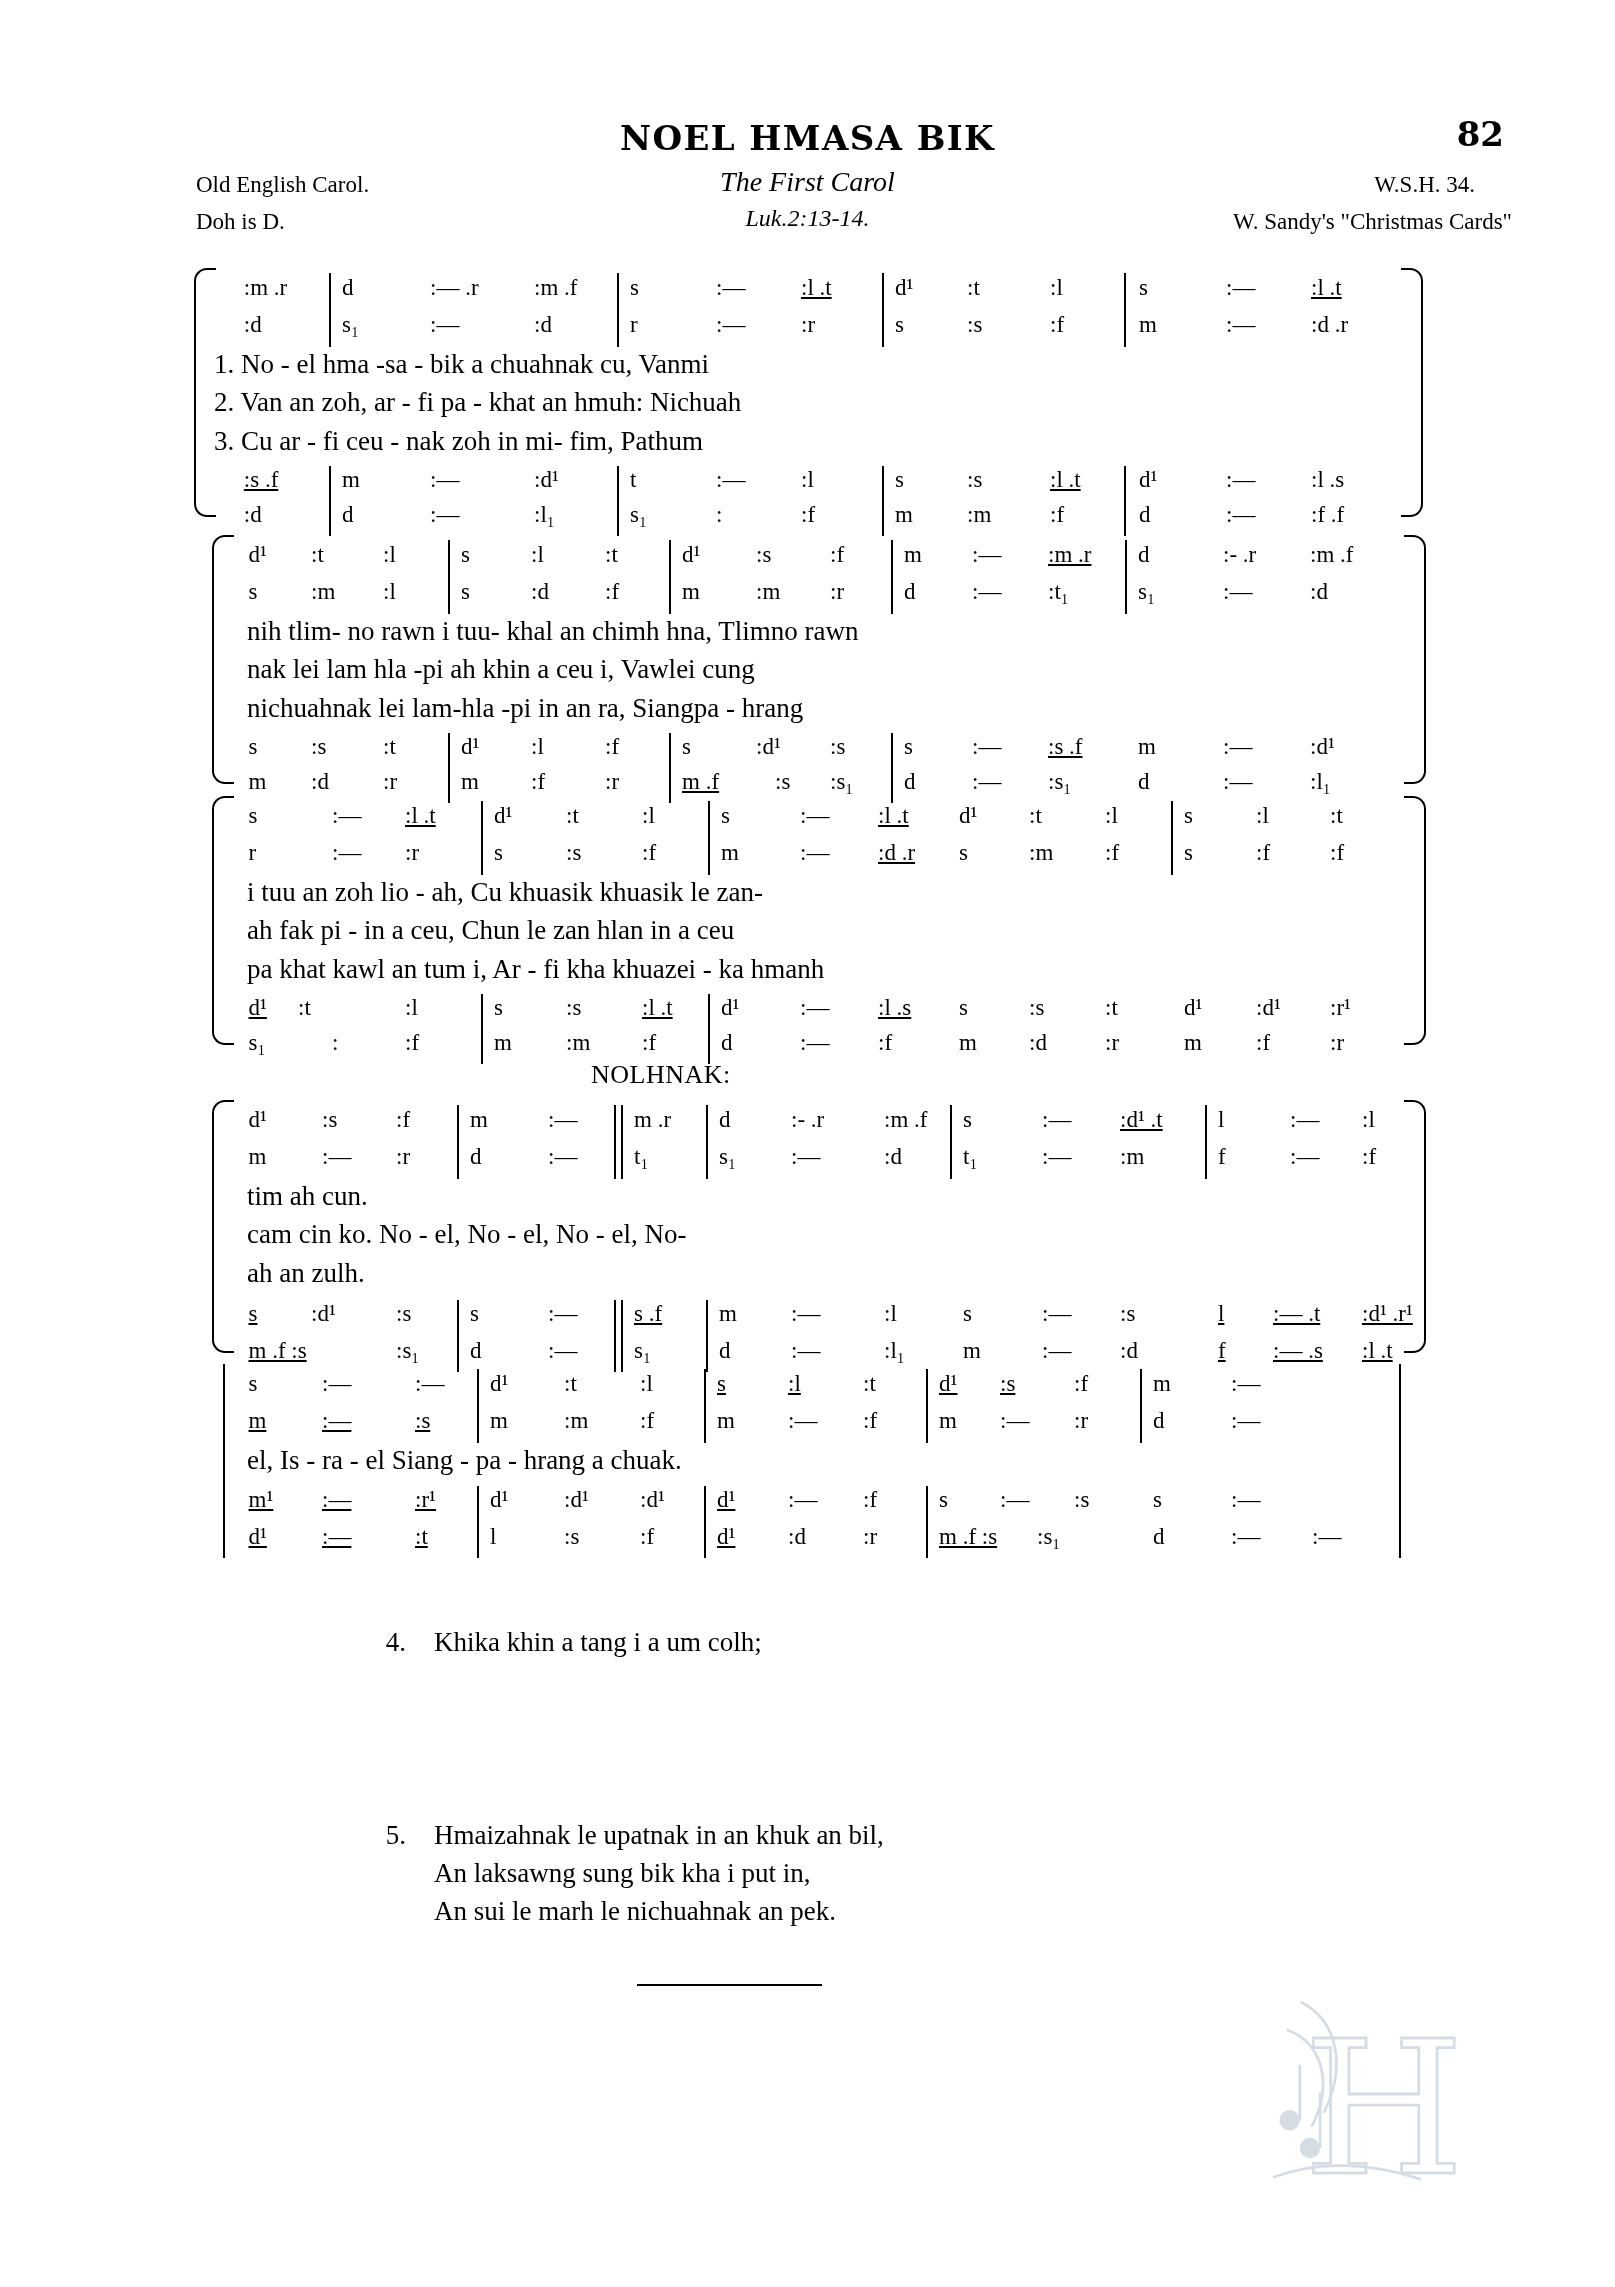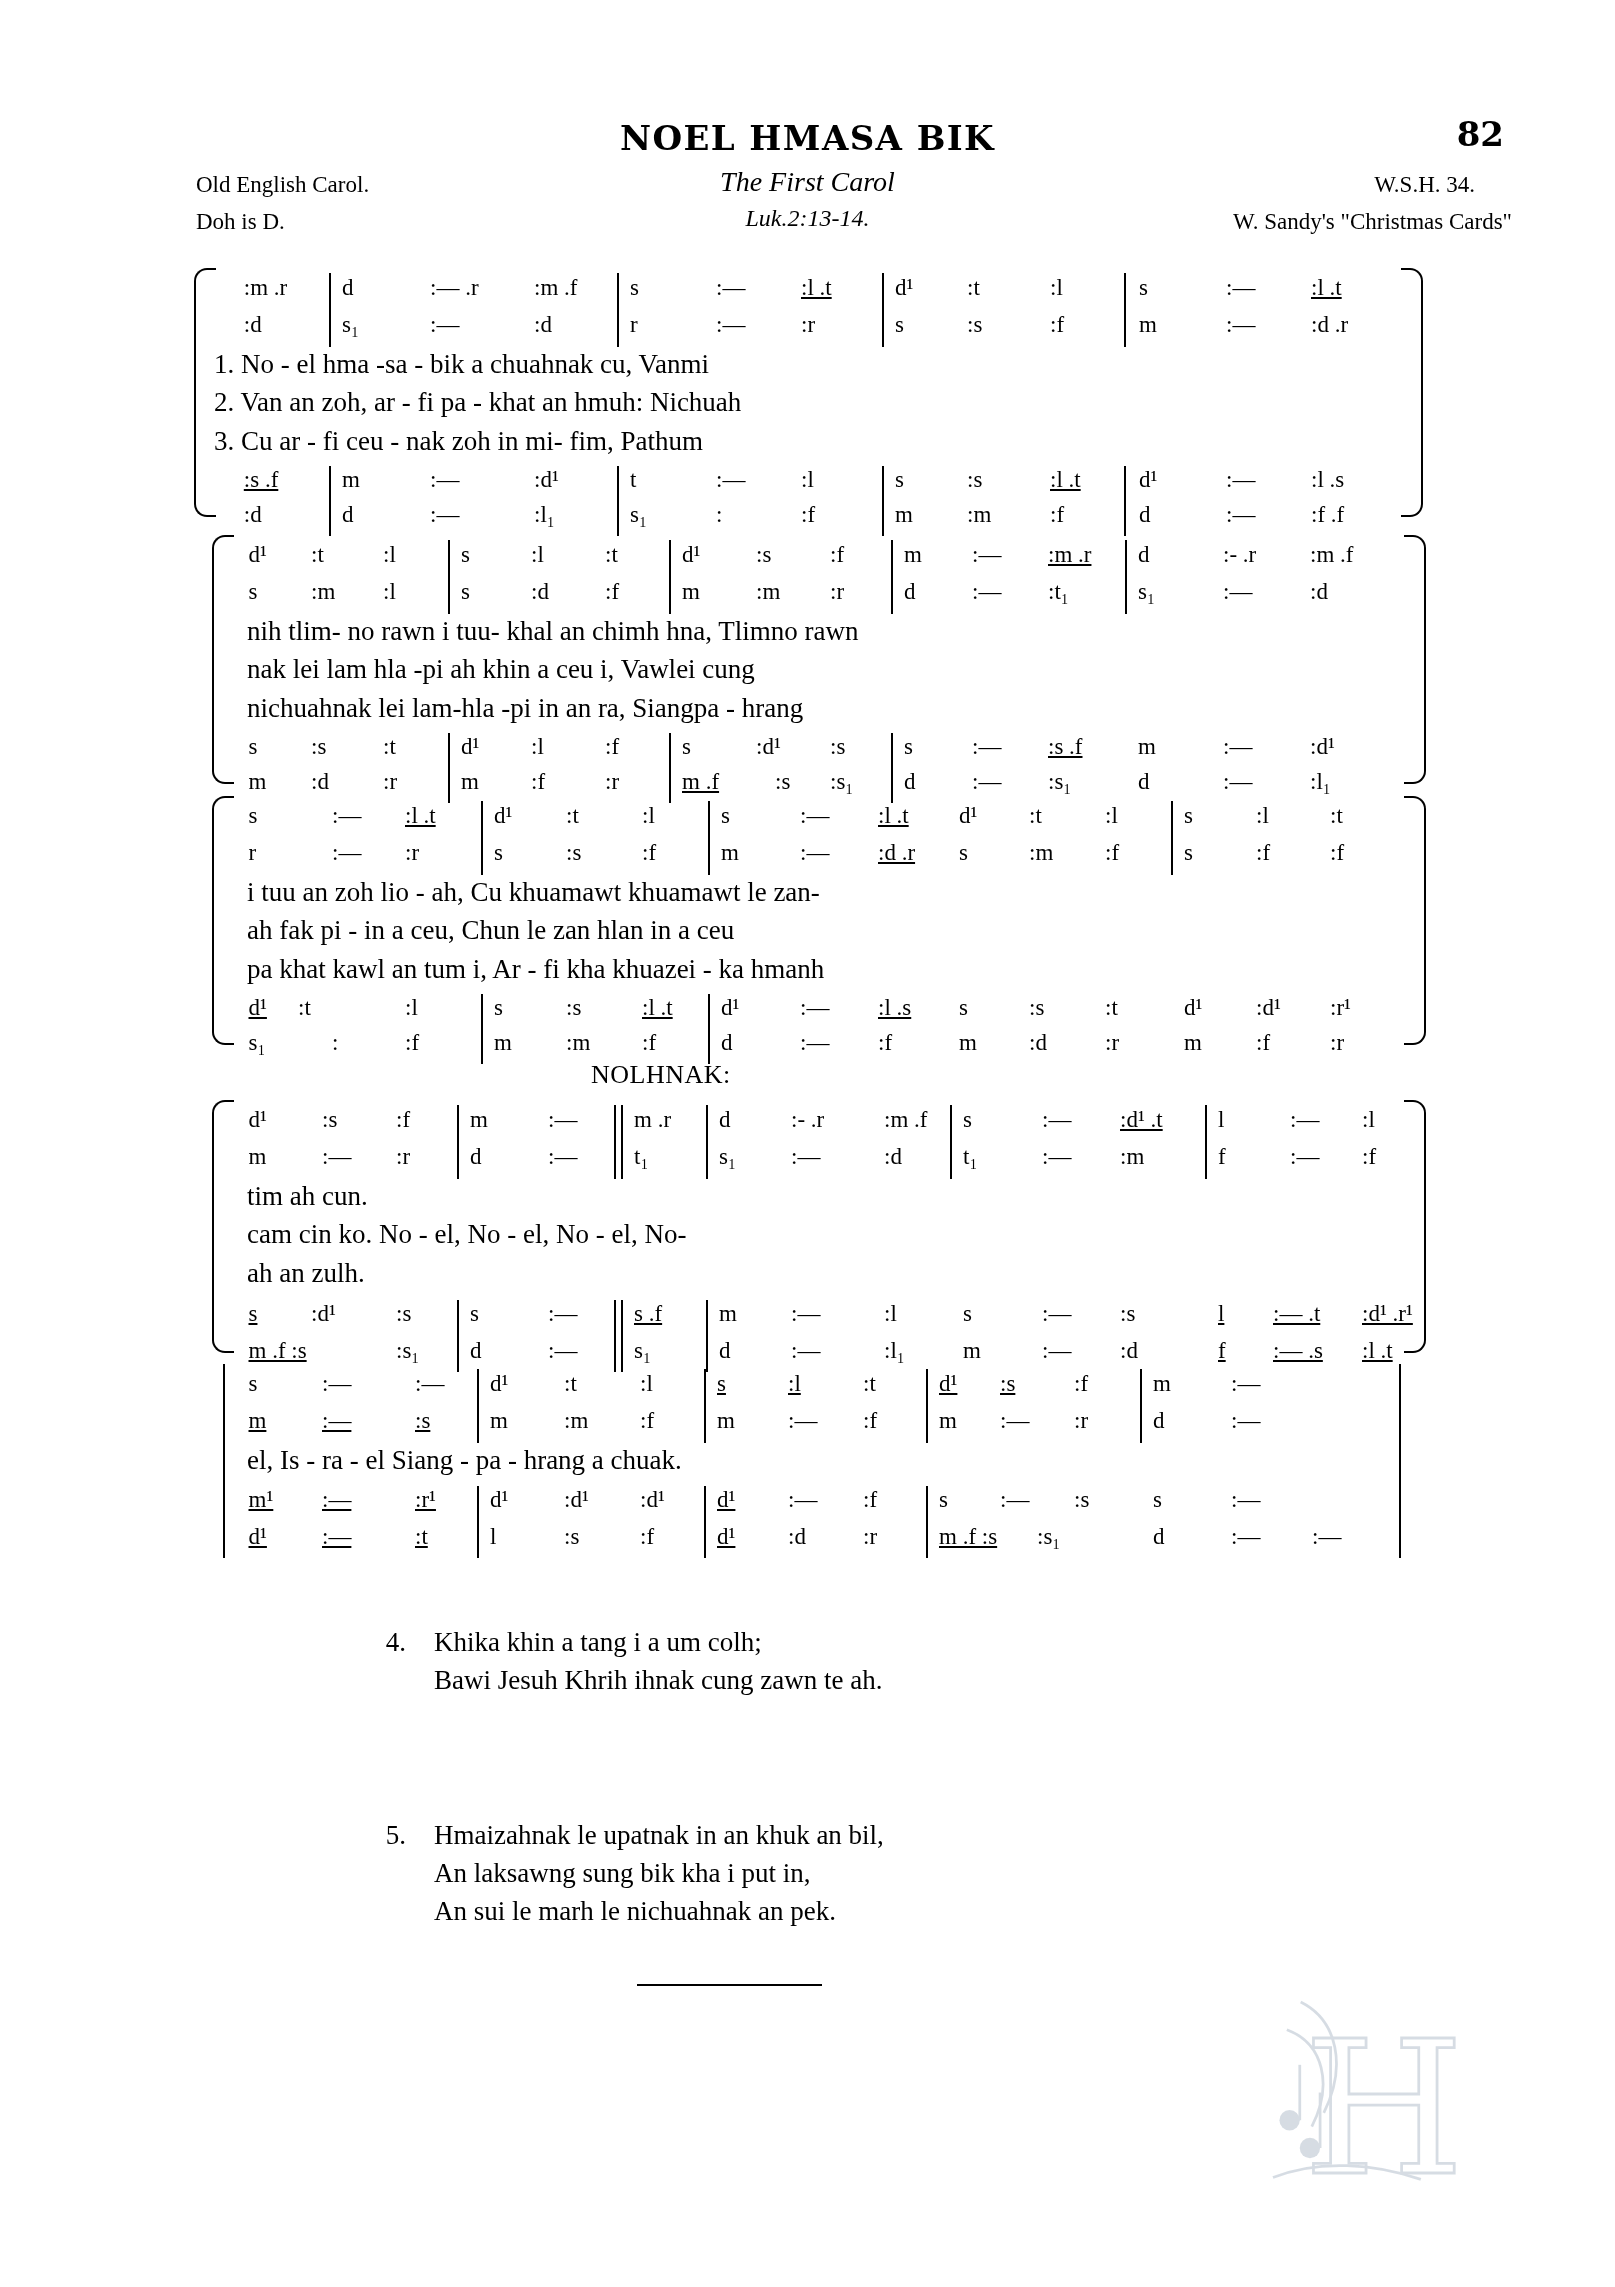--- a/index.html
+++ b/index.html
@@ -401,21 +401,21 @@
       <span class="cell u" style="left:635px;">:d  .r</span>
       <span class="cell" style="left:716px;">s</span>
       <span class="cell" style="left:786px;">:m</span>
       <span class="cell" style="left:862px;">:f</span>
       <span class="cell" style="left:941px;">s</span>
       <span class="cell" style="left:1013px;">:f</span>
       <span class="cell" style="left:1087px;">:f</span>
     </div>
 
     <div class="lyric" style="left:35px; top:78px;">
-      <span>i        tuu  an   zoh  lio - ah,     Cu  khuamawt khuamawt le      zan-</span>
+      <span>i        tuu  an   zoh  lio - ah,     Cu  khuasik khuasik le      zan-</span>
     </div>
     <div class="lyric" style="left:35px; top:116px;">
       <span>ah      fak   pi - in     a    ceu,     Chun le zan  hlan  in      a      ceu</span>
     </div>
     <div class="lyric" style="left:35px; top:155px;">
       <span>pa      khat kawl an   tum i,       Ar - fi   kha khuazei -  ka   hmanh</span>
     </div>
 
     <div class="staff-row" style="position:absolute; left:31px; top:194px; width:1154px;">
       <span class="cell u" style="left:5.5px;">d¹</span>
@@ -634,21 +634,20 @@
       <span class="cell" style="left:794px;">:s₁</span>
       <span class="cell" style="left:910px;">d</span>
       <span class="cell" style="left:988px;">:—</span>
       <span class="cell" style="left:1069px;">:—</span>
     </div>
   </div>
 
   <div class="verse" style="left:434px; top:1623px;">
     <span class="vnum">4.</span>
     <div>Khika khin a tang i a um colh;</div>
-    <div>Bawi Jesuh Khrih ihnak cung zawn te ah.</div>
   </div>
 
   <div class="verse" style="left:434px; top:1816px;">
     <span class="vnum">5.</span>
     <div>Hmaizahnak le upatnak in an khuk an bil,</div>
     <div>An laksawng sung bik kha i put in,</div>
     <div>An sui le marh le nichuahnak an pek.</div>
   </div>
 
   <div class="rule" style="left:637px; top:1984px; width:185px;"></div>

